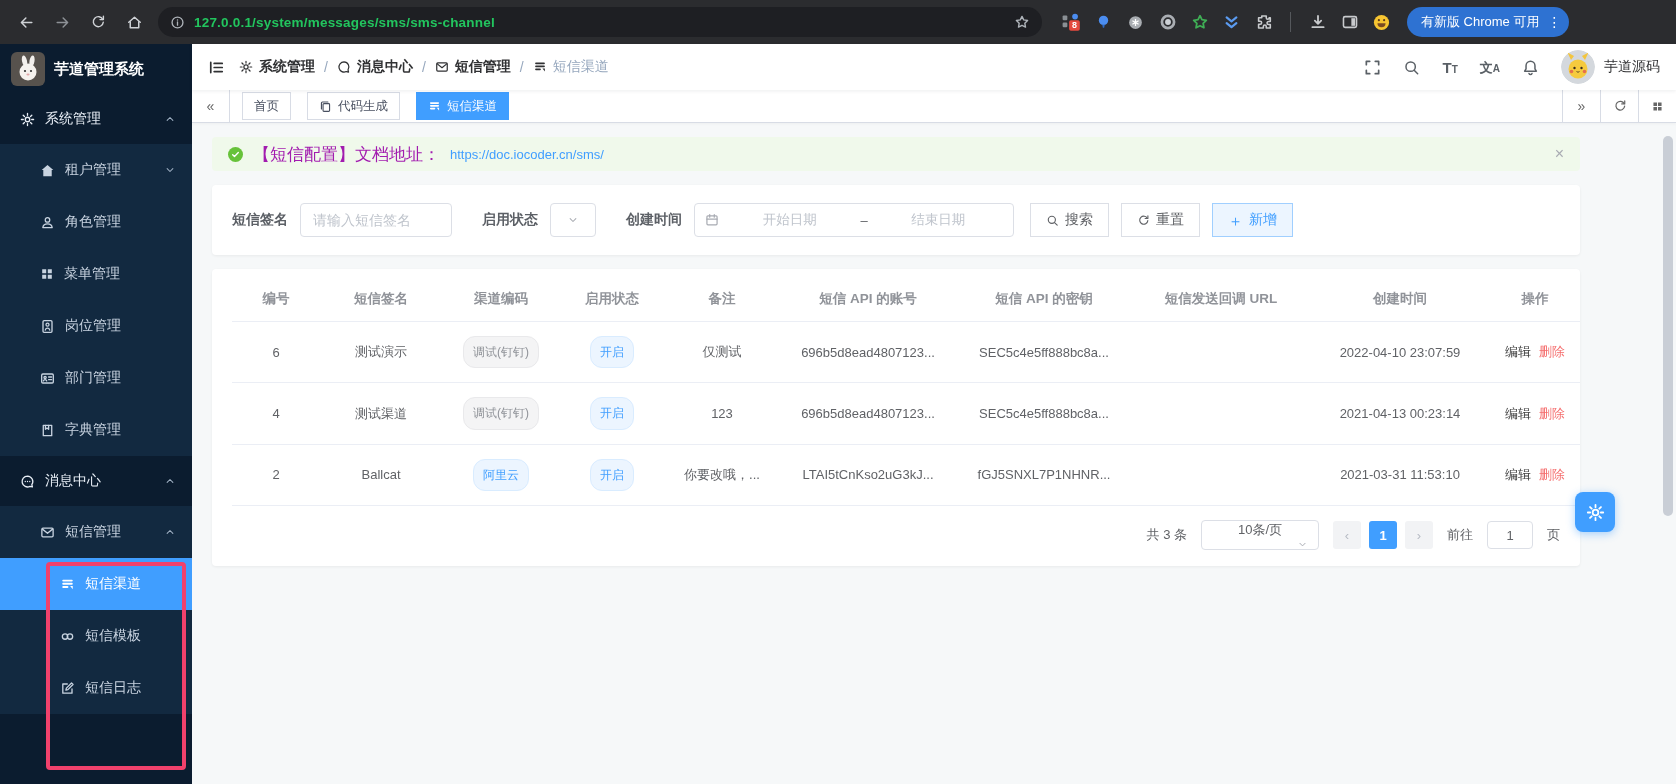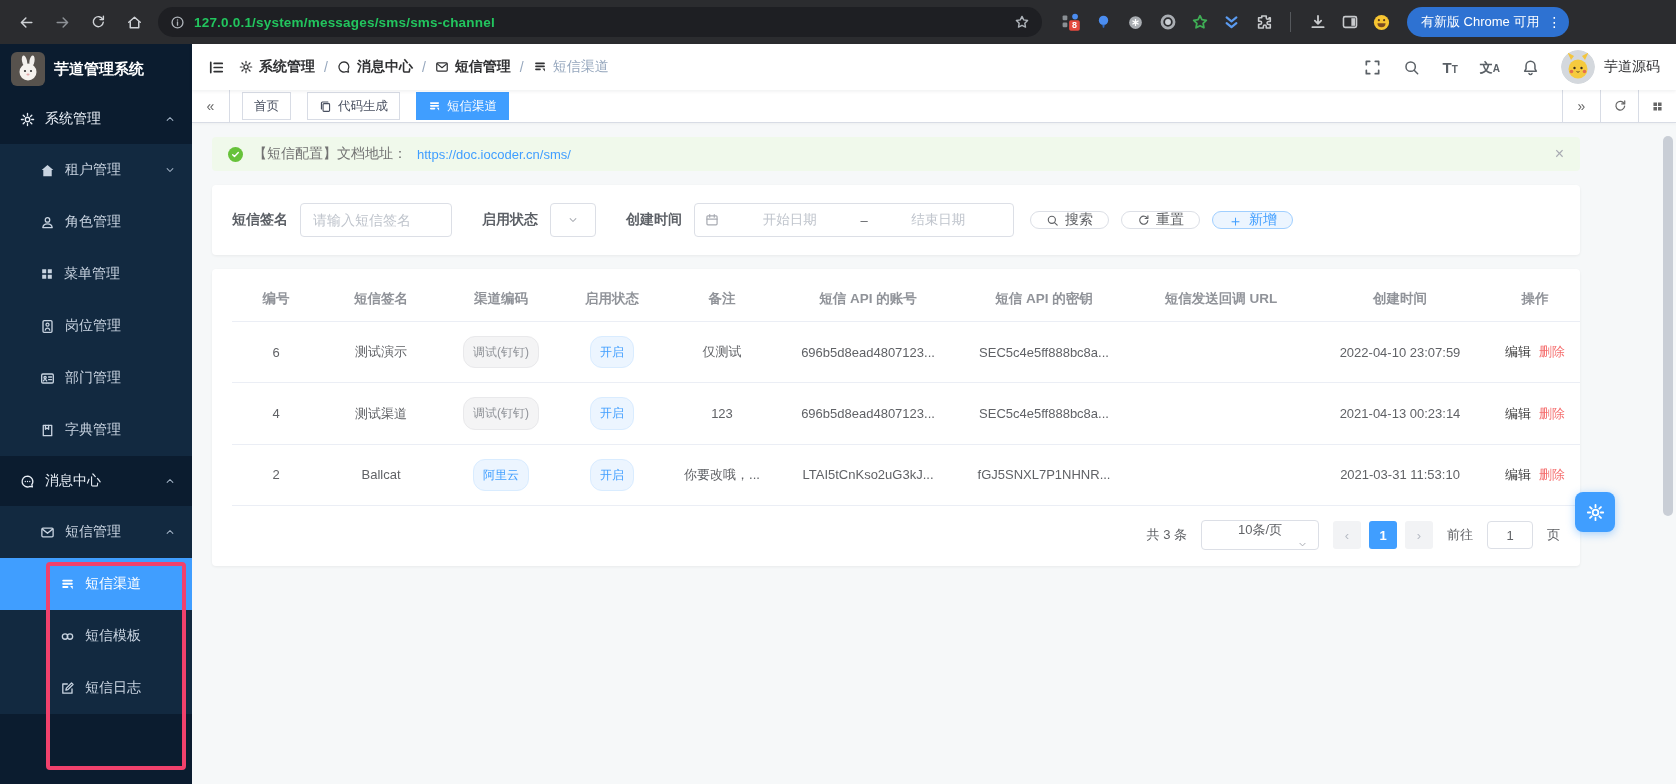--- a/index.html
+++ b/index.html
@@ -80,21 +80,21 @@
   .tab.active { background:#409eff; border-color:#409eff; color:#fff; }
 
   .content { flex:1; background:#f6f8f9; padding:14px 96px 0 20px; position:relative; overflow:hidden; }
 
   
   .alert {
     height:34px; background:#f0f9eb; border-radius:4px; display:flex; align-items:center;
     padding:0 16px; gap:10px; margin-bottom:14px;
   }
   .alert-check { width:15px; height:15px; border-radius:50%; background:#67c23a; display:flex; align-items:center; justify-content:center; flex:0 0 auto; }
-  .alert-text { font-size:14px; color:#737373; }
+  .alert-text { font-size:17px; color:#a21caf; }
   .alert-link { font-size:13px; color:#409eff; text-decoration:none; cursor:pointer; }
   .alert-close { margin-left:auto; color:#a8abb2; font-size:16px; cursor:pointer; line-height:1; }
 
   
   .card { background:#fff; border-radius:4px; box-shadow:0 1px 3px rgba(0,0,0,.06); }
   .search-card { padding:18px 20px; margin-bottom:14px; display:flex; align-items:center; }
   .f-label { font-size:14px; font-weight:700; color:#5c6066; margin-right:12px; white-space:nowrap; }
   .text-input {
     width:152px; height:34px; border:1px solid #dcdfe6; border-radius:4px; padding:0 12px;
     font-size:14px; color:#606266; outline:none; background:#fff; font-family:inherit;
@@ -105,21 +105,21 @@
     width:46px; height:34px; border:1px solid #dcdfe6; border-radius:4px; background:#fff;
     display:flex; align-items:center; justify-content:center; color:#a8abb2; cursor:pointer;
   }
   .daterange {
     width:320px; height:34px; border:1px solid #dcdfe6; border-radius:4px; background:#fff;
     display:flex; align-items:center; padding:0 10px; gap:6px; margin-right:16px;
   }
   .dr-ph { flex:1; text-align:center; font-size:13.5px; color:#bfc4cc; white-space:nowrap; }
   .dr-sep { color:#606266; font-size:13px; }
   .btn {
-    height:18px; border-radius:12px; border:1px solid #dcdfe6; background:#fff; color:#606266;
+    height:34px; border-radius:0; border:1px solid #dcdfe6; background:#fff; color:#606266;
     font-size:14px; display:inline-flex; align-items:center; gap:6px; padding:0 15px; cursor:pointer;
     font-family:inherit; white-space:nowrap;
   }
   .btn + .btn { margin-left:12px; }
   .btn-plain-primary { background:#ecf5ff; border-color:#a0cfff; color:#409eff; }
   .plus-glyph { font-size:15px; line-height:1; }
 
   
   .table-card { padding:8px 20px 16px; }
   table { width:100%; border-collapse:collapse; table-layout:fixed; }

